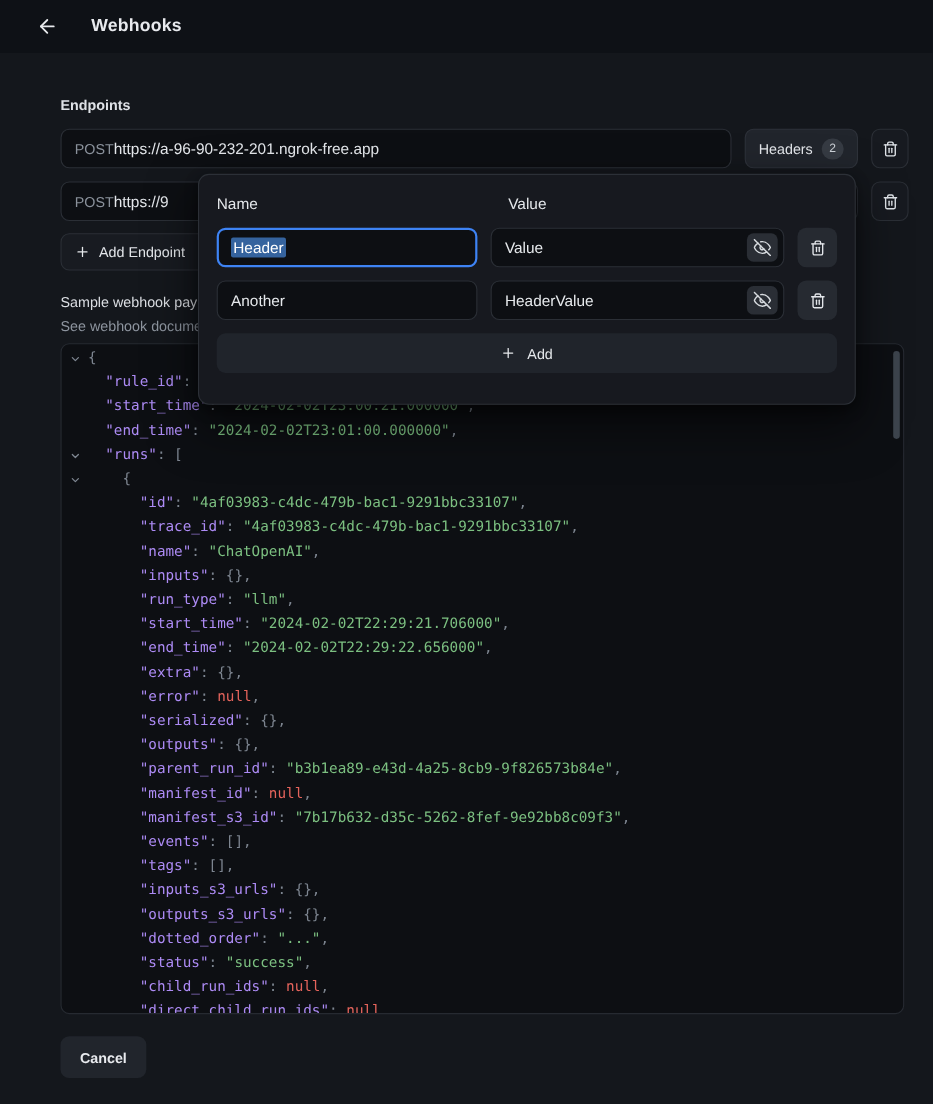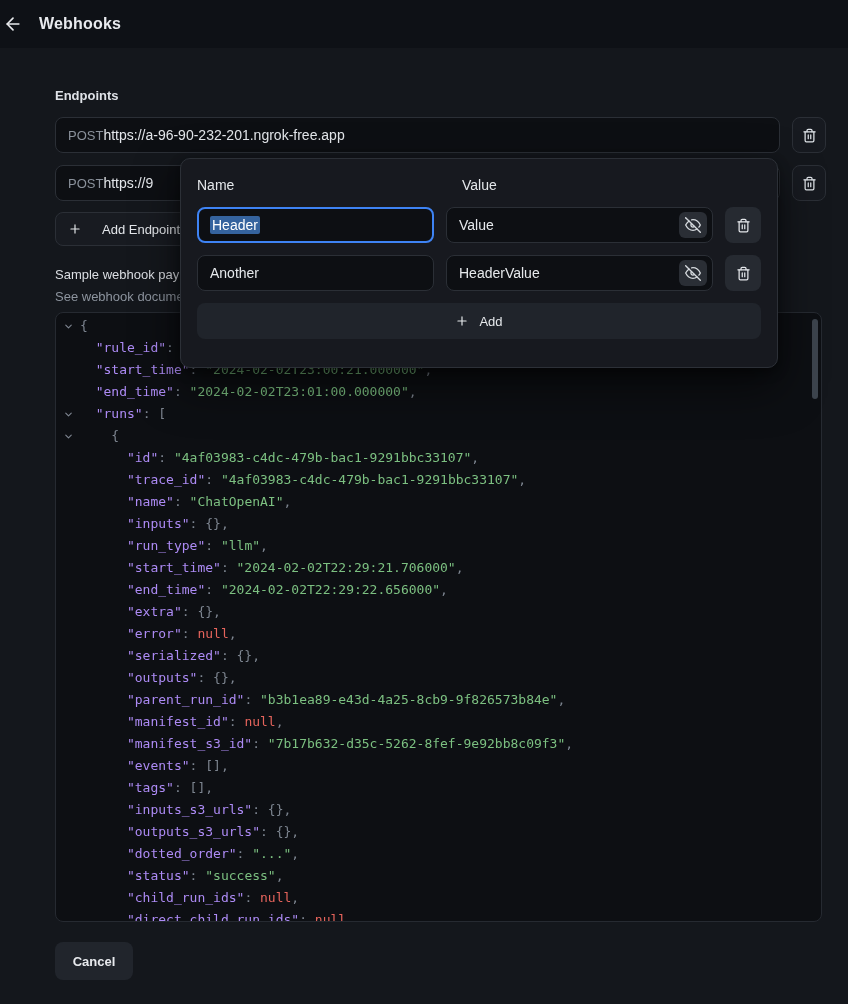--- a/index.html
+++ b/index.html
@@ -2,40 +2,40 @@
 <html><head>
 <meta charset="utf-8">
 <style>
   * { margin:0; padding:0; box-sizing:border-box; }
   html,body { background:#14171c; }
   body { font-family:"Liberation Sans","DejaVu Sans",sans-serif; }
   .app { position:relative; width:848px; height:1004px; background:#14171c; overflow:hidden; }
 
   
   .app-header { position:absolute; top:0; left:0; width:100%; height:48px; background:#0e1116;
-    display:flex; align-items:center; padding:0 0; gap:13px; }
+    display:flex; align-items:center; padding:0 30px; gap:27px; }
   .back-btn { width:26px; height:26px; background:none; border:none; display:flex; align-items:center;
     justify-content:center; cursor:pointer; }
   .page-title { font-size:16px; font-weight:600; color:#e8eaee; letter-spacing:.2px; }
 
   
   .section-label { position:absolute; left:55px; top:88px; font-size:13px; font-weight:600; color:#dfe2e7; }
   .endpoint-row { position:absolute; left:55px; right:22px; height:36px; display:flex; gap:12px; }
   .row1 { top:117px; } .row2 { top:165px; }
   .field { flex:1; display:flex; align-items:center; background:#0d0f13;
     border:1px solid #2b2f36; border-radius:8px; padding:0 12px; overflow:hidden; }
   .method { font-size:13px; color:#8a919b; flex:0 0 auto; }
   .url { font-size:14px; color:#e4e7eb; white-space:nowrap; }
   .headers-btn { display:flex; align-items:center; gap:8px; background:#21252c; border:1px solid #2e323a;
     border-radius:8px; padding:0 12px; height:36px; font-size:13px; color:#e3e6ea; cursor:pointer; }
   .badge { background:#363b43; color:#ccd1d7; font-size:11px; line-height:1; padding:4px 7px; border-radius:999px; }
   .trash-btn { width:34px; height:36px; flex:0 0 34px; display:flex; align-items:center; justify-content:center;
     background:#171a20; border:1px solid #2b2f36; border-radius:8px; cursor:pointer; }
   .add-endpoint { position:absolute; left:55px; top:212px; width:170px; height:34px; display:flex;
-    align-items:center; gap:20px; padding:15px 12px; background:#181b21; border:1px solid #2b2f36;
+    align-items:center; gap:8px; padding:15px 12px; background:#181b21; border:1px solid #2b2f36;
     border-radius:8px; font-size:13px; color:#e3e6ea; cursor:pointer; white-space:nowrap; }
 
   
   .sample-title { position:absolute; left:55px; top:267px; font-size:13px; color:#dcdfe4; white-space:nowrap; }
   .sample-link { position:absolute; left:55px; top:289px; font-size:13px; color:#8d949e; cursor:pointer; white-space:nowrap; }
 
   .code-block { position:absolute; left:55px; top:312px; width:767px; height:610px; background:#0d0f13;
     border:1px solid #262a31; border-radius:8px; overflow:hidden; padding-top:2px; }
   .code-line { display:flex; height:22px; line-height:22px; }
   .gutter { flex:0 0 24px; display:flex; align-items:center; justify-content:flex-start; padding-left:7px; }
@@ -85,20 +85,24 @@
     <h1 class="page-title">Webhooks</h1>
   </header>
 
   <div class="section-label">Endpoints</div>
 
   <div class="endpoint-row row1">
     <div class="field">
       <span class="method">POST</span>
       <span class="url">https://a-96-90-232-201.ngrok-free.app</span>
     </div>
+    <button class="headers-btn">
+      <span>Headers</span>
+      <span class="badge">2</span>
+    </button>
     <button class="trash-btn">
       <svg width="15" height="15" viewBox="0 0 24 24" fill="none" stroke="#dfe3e8" stroke-width="2" stroke-linecap="round" stroke-linejoin="round">
           <polyline points="3 6 5 6 21 6"></polyline>
           <path d="M19 6v14a2 2 0 0 1-2 2H7a2 2 0 0 1-2-2V6m3 0V4a2 2 0 0 1 2-2h4a2 2 0 0 1 2 2v2"></path>
           <line x1="10" y1="11" x2="10" y2="17"></line>
           <line x1="14" y1="11" x2="14" y2="17"></line>
         </svg>
     </button>
   </div>
 

